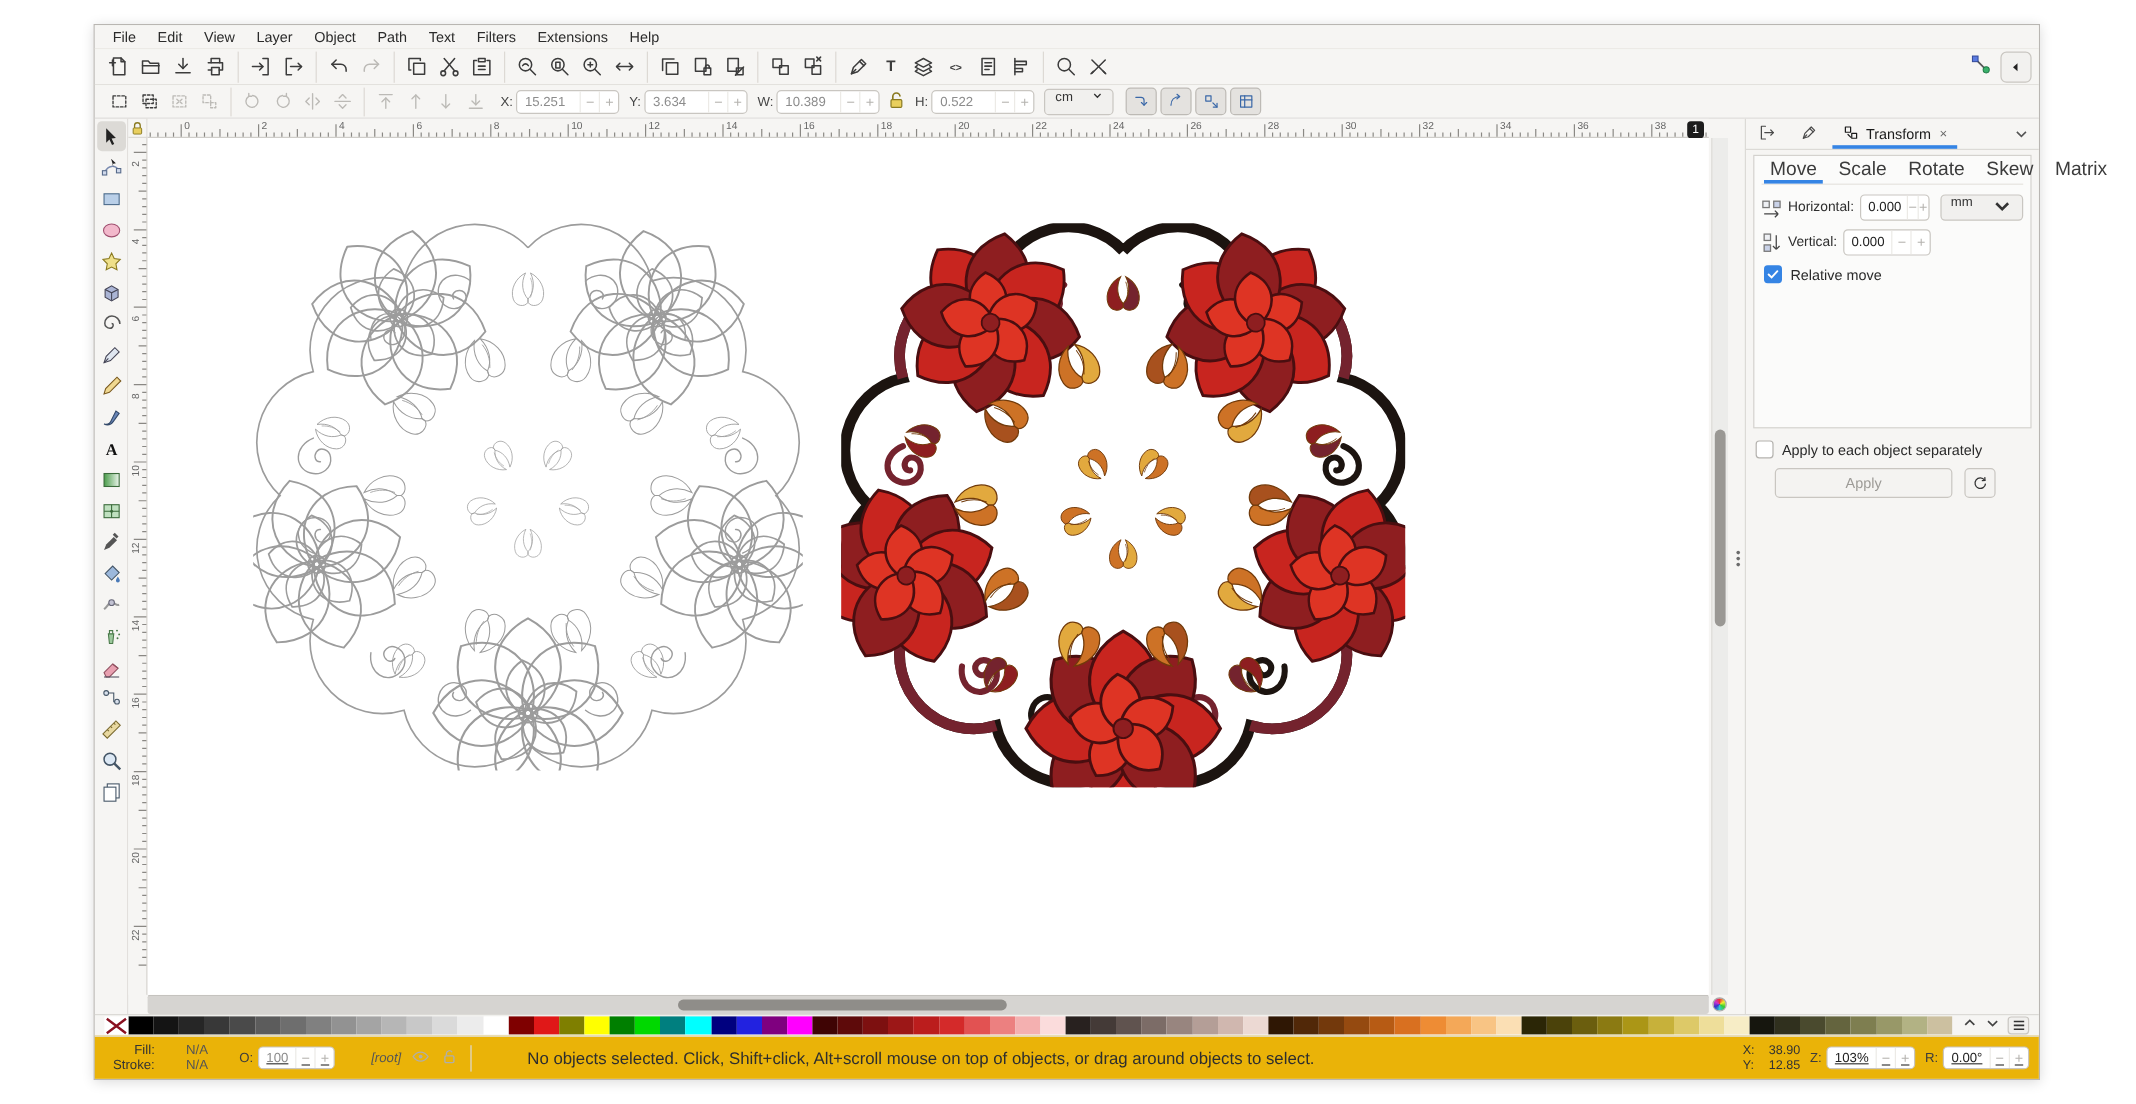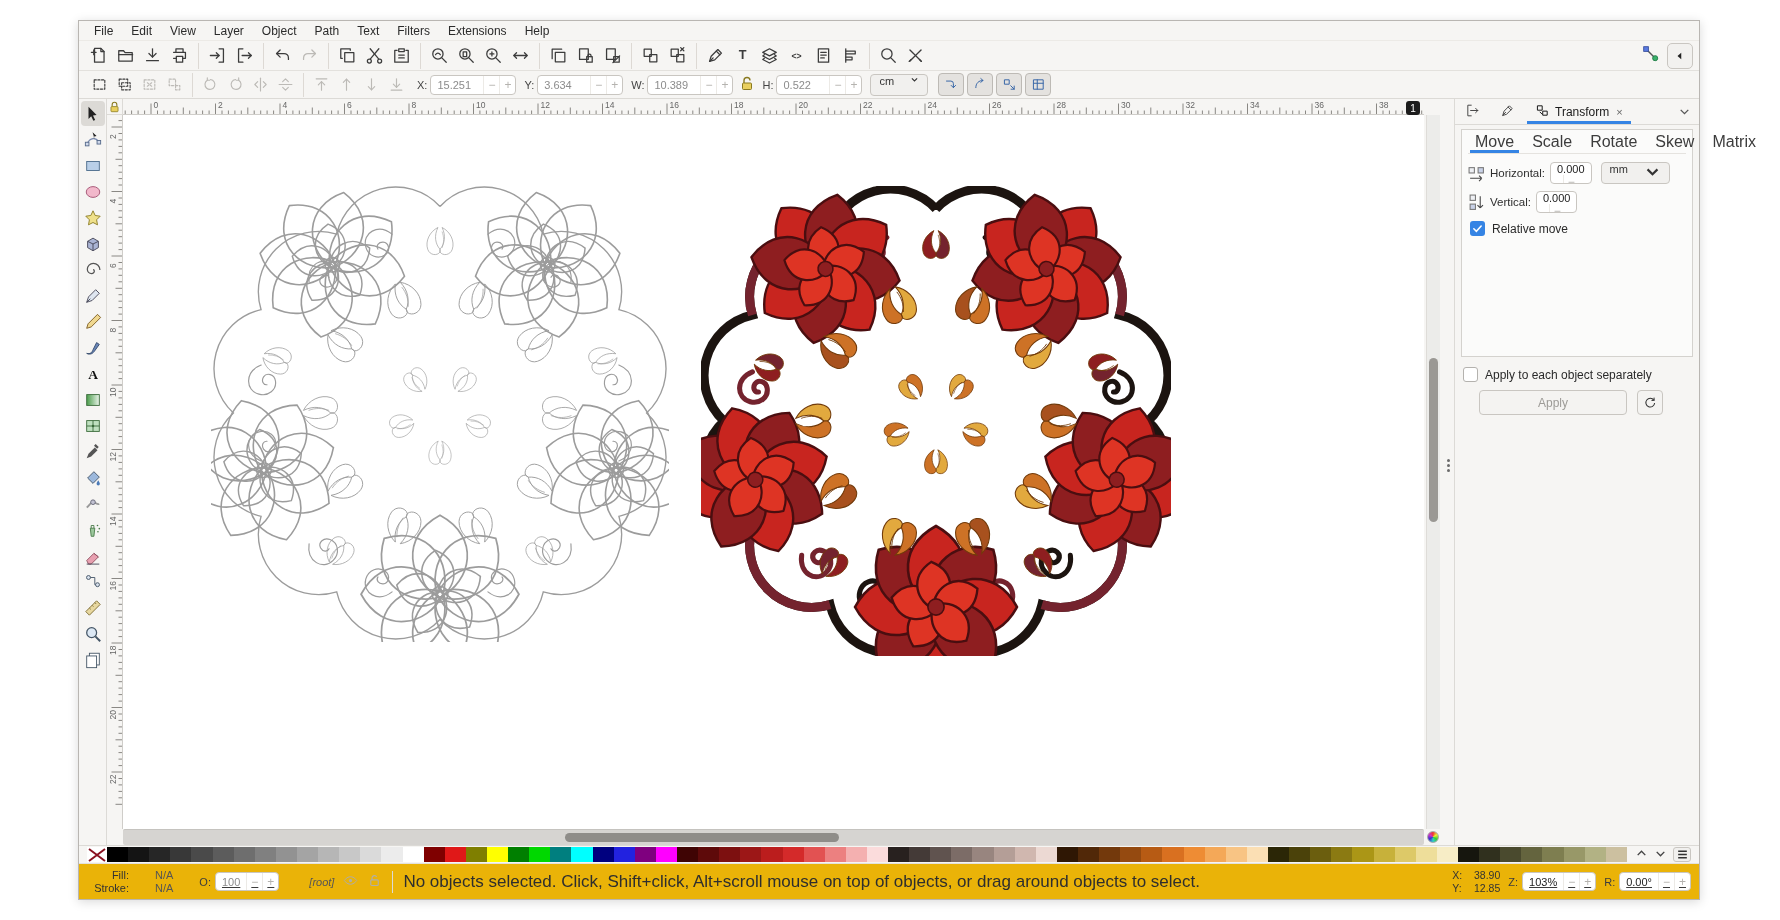--- a/index.html
+++ b/index.html
@@ -74,21 +74,21 @@
   .dtab.active::after { content:""; position:absolute; left:2px; right:2px; bottom:0; height:3px; background:#3584e4; }
   .dtab .tabx { color:#666; font-size:11px; margin-left:2px; }
   .dock-chevron { margin-left:auto; width:30px; display:flex; align-items:center; justify-content:center; color:#555; border:none; background:transparent; }
   .tframe { margin:4px 6px 0 6px; background:#fbfbfa; border:1px solid #d4d2ce; height:228px; padding:0 6px; }
   .ttabs { display:flex; gap:4px; height:24px; align-items:stretch; border-bottom:1px solid #e5e3df; margin-bottom:8px; }
   .ttab { display:flex; align-items:center; padding:0 7px; color:#3c3c3c; position:relative; font-size:16px; }
   .ttab.active::after { content:""; position:absolute; left:2px; right:2px; bottom:0; height:3px; background:#3584e4; }
   .trow { display:flex; align-items:center; margin:7px 0; gap:5px; }
   .trow svg { width:17px; height:17px; flex:0 0 auto; }
   .tlabel { color:#2e2e2e; font-size:11.5px; }
-  .trow .spin { height:22px;flex-direction:column; }
+  .trow .spin { height:22px; }
   .trow .spin-val { min-width:38px; color:#222; }
   .chk { display:flex; align-items:center; gap:7px; font-size:12px; color:#2a2a2a; margin:8px 2px; }
   .chkbox { width:15px; height:15px; border-radius:3px; flex:0 0 auto; display:flex; align-items:center; justify-content:center; }
   .chkbox.on { background:#3584e4; }
   .chkbox.off { background:#fff; border:1px solid #b4b2ae; }
   .sep-chk { margin:10px 8px 0 8px; }
   .applyrow { display:flex; align-items:center; gap:10px; margin:8px 0 0 24px; }
   .applybtn { width:148px; height:25px; border:1px solid #c9c6c1; border-radius:4px; background:#f4f3f1; color:#9d9b97; font-size:12px; }
   .refreshbtn { width:26px; height:25px; border:1px solid #c9c6c1; border-radius:4px; background:#f4f3f1; display:flex; align-items:center; justify-content:center; color:#333; }
 
@@ -106,21 +106,21 @@
   .fs-block { display:flex; flex-direction:column; justify-content:center; gap:1px; }
   .fs-row { display:flex; }
   .fs-row .lab { width:42px; text-align:right; color:#333; }
   .fs-row .val { margin-left:26px; color:#555; }
   .op-block { display:flex; align-items:center; margin-left:26px; gap:4px; }
   .spin.tiny { height:19px;text-decoration:underline; } .spin.tiny .spin-val { min-width:30px; }
   .layer-block { display:flex; align-items:center; gap:9px; margin-left:30px; color:#9a9894; }
   .layer-name { font-style:italic; color:#555; }
   .layer-block svg { width:15px; height:15px; }
   .vline { width:1px; height:22px; background:#dcdad6; margin:0 10px; }
-  .msg { color:#2e2e2e; font-size:17px; white-space:nowrap; overflow:hidden; text-overflow:ellipsis; flex:1 1 auto; }
+  .msg { color:#2e2e2e; font-size:14px; white-space:nowrap; overflow:hidden; text-overflow:ellipsis; flex:1 1 auto;margin-left:36px; }
   .coords { display:flex; flex-direction:column; gap:1px; margin-left:8px; font-size:10.5px; }
   .coords .crow { display:flex; } .coords .cl { width:14px; color:#333; } .coords .cv { width:34px; text-align:right; color:#333; }
   .zr-block { display:flex; align-items:center; gap:4px; margin-left:8px; }
   .zr-block .spin-val { min-width:36px; color:#222; text-align:right; }
 </style>
 </head>
 <body>
 
 <div class="app">
 

